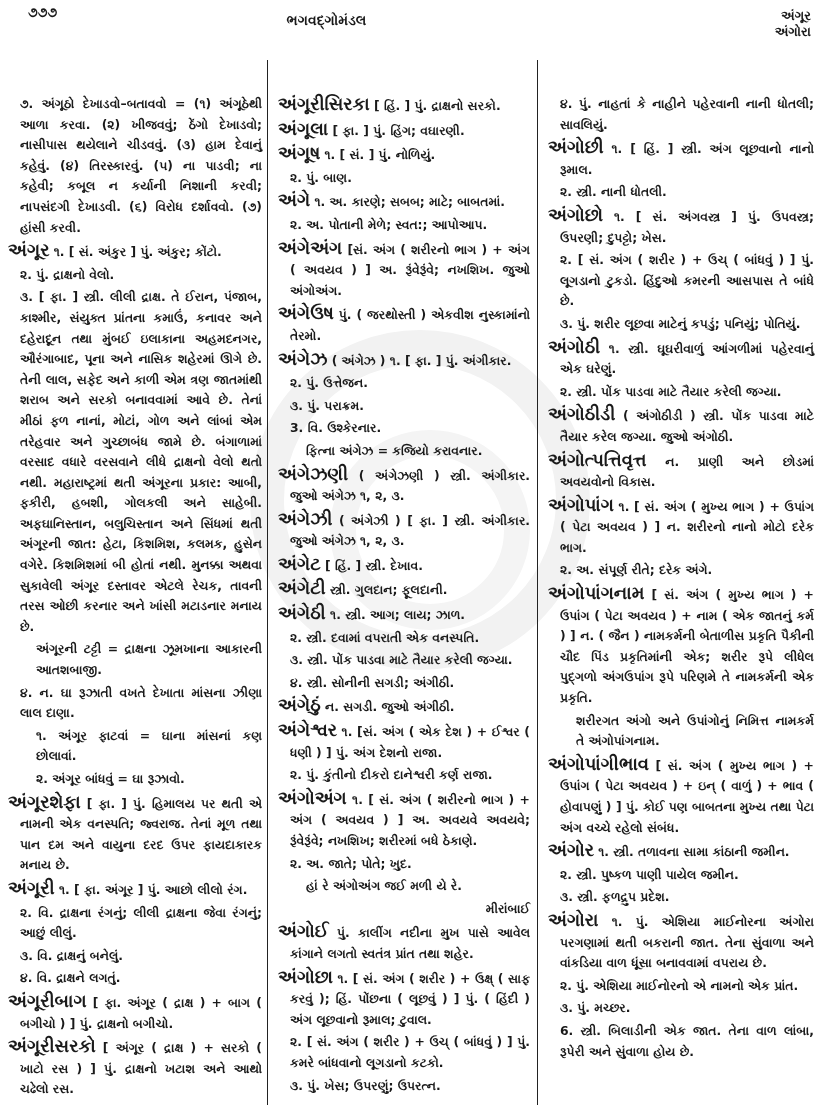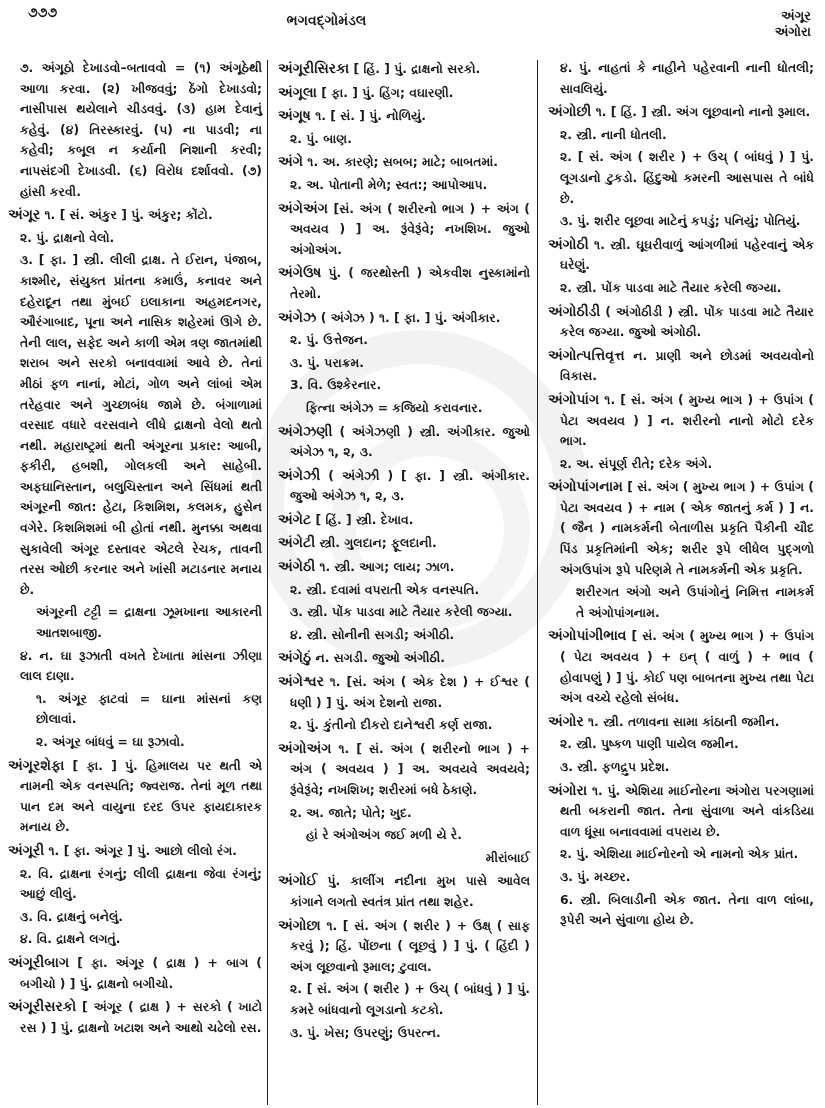--- a/index.html
+++ b/index.html
@@ -14,26 +14,26 @@
   .booktitle { position:absolute; left:0; width:653px; top:12px; text-align:center; font-size:14px; font-weight:bold; }
   .guide { position:absolute; right:14px; top:8px; text-align:right; font-size:13px; font-weight:bold; line-height:16px; }
   .col { position:absolute; top:58px; font-size:12.4px; line-height:20.6px; z-index:2; }
   .c1 { left:8px; width:254px; }
   .c2 { left:278px; width:252px; }
   .c3 { left:548px; width:266px; }
   .rule { position:absolute; top:60px; width:1px; background:#222; z-index:2; }
   .r1 { left:267px; height:1045px; }
   .r2 { left:537px; height:1045px; }
   .entry { margin:0 0 2px 0; text-align:justify; }
-  .hw { font-weight:bold; font-size:14px; }
+  .hw { font-weight:bold; font-size:18px; }
   .sub { padding-left:12px; text-indent:0; }
   .quote { padding-left:28px; }
   .cite { text-align:right; }
   .hang { padding-left:12px; text-indent:-12px; }
-  .bodytext { font-weight:600; }
+  .bodytext { font-weight:600;margin-top:36px; }
 </style>
 </head>
 <body>
 
 <div class="watermark"></div>
 <div class="watermark2"></div>
 
 <div class="header">
   <div class="pageno">૭૭૭</div>
   <div class="booktitle">ભગવદ્ગોમંડલ</div>
@@ -94,20 +94,21 @@
     <div class="entry cite">મીરાંબાઈ</div>
     <div class="entry hang"><span class="hw">અંગોઈ</span><span> પું. કાલીંગ નદીના મુખ પાસે આવેલ કાંગાને લગતો સ્વતંત્ર પ્રાંત તથા શહેર.</span></div>
     <div class="entry hang"><span class="hw">અંગોછા</span><span> ૧. [ સં. અંગ ( શરીર ) + ઉક્ષ્ ( સાફ કરવું ); હિં. પોંછના ( લૂછવું ) ] પું. ( હિંદી ) અંગ લૂછવાનો રૂમાલ; ટુવાલ.</span></div>
     <div class="entry sub">૨. [ સં. અંગ ( શરીર ) + ઉચ્ ( બાંધવું ) ] પું. કમરે બાંધવાનો લૂગડાનો કટકો.</div>
     <div class="entry sub">૩. પું. ખેસ; ઉપરણું; ઉપરત્ન.</div>
   </div>
 <div class="col c3 bodytext">
     <div class="entry sub">૪. પું. નાહતાં કે નાહીને પહેરવાની નાની ધોતલી; સાવલિયું.</div>
     <div class="entry hang"><span class="hw">અંગોછી</span><span> ૧. [ હિં. ] સ્ત્રી. અંગ લૂછવાનો નાનો રૂમાલ.</span></div>
     <div class="entry sub">૨. સ્ત્રી. નાની ધોતલી.</div>
+    <div class="entry hang"><span class="hw">અંગોછો</span><span> ૧. [ સં. અંગવસ્ત્ર ] પું. ઉપવસ્ત્ર; ઉપરણી; દુપટ્ટો; ખેસ.</span></div>
     <div class="entry sub">૨. [ સં. અંગ ( શરીર ) + ઉચ્ ( બાંધવું ) ] પું. લૂગડાનો ટુકડો. હિંદુઓ કમરની આસપાસ તે બાંધે છે.</div>
     <div class="entry sub">૩. પું. શરીર લૂછવા માટેનું કપડું; પનિયું; પોતિયું.</div>
     <div class="entry hang"><span class="hw">અંગોઠી</span><span> ૧. સ્ત્રી. ઘૂઘરીવાળું આંગળીમાં પહેરવાનું એક ઘરેણું.</span></div>
     <div class="entry sub">૨. સ્ત્રી. પોંક પાડવા માટે તૈયાર કરેલી જગ્યા.</div>
     <div class="entry hang"><span class="hw">અંગોઠીડી</span><span> ( અંગોઠીડી ) સ્ત્રી. પોંક પાડવા માટે તૈયાર કરેલ જગ્યા. જુઓ અંગોઠી.</span></div>
     <div class="entry hang"><span class="hw">અંગોત્પત્તિવૃત્ત</span><span> ન. પ્રાણી અને છોડમાં અવયવોનો વિકાસ.</span></div>
     <div class="entry hang"><span class="hw">અંગોપાંગ</span><span> ૧. [ સં. અંગ ( મુખ્ય ભાગ ) + ઉપાંગ ( પેટા અવયવ ) ] ન. શરીરનો નાનો મોટો દરેક ભાગ.</span></div>
     <div class="entry sub">૨. અ. સંપૂર્ણ રીતે; દરેક અંગે.</div>
     <div class="entry hang"><span class="hw">અંગોપાંગનામ</span><span> [ સં. અંગ ( મુખ્ય ભાગ ) + ઉપાંગ ( પેટા અવયવ ) + નામ ( એક જાતનું કર્મ ) ] ન. ( જૈન ) નામકર્મની બેતાળીસ પ્રકૃતિ પૈકીની ચૌદ પિંડ પ્રકૃતિમાંની એક; શરીર રૂપે લીધેલ પુદ્ગળો અંગઉપાંગ રૂપે પરિણમે તે નામકર્મની એક પ્રકૃતિ.</span></div>
     <div class="entry quote">શરીરગત અંગો અને ઉપાંગોનું નિમિત્ત નામકર્મ તે અંગોપાંગનામ.</div>

